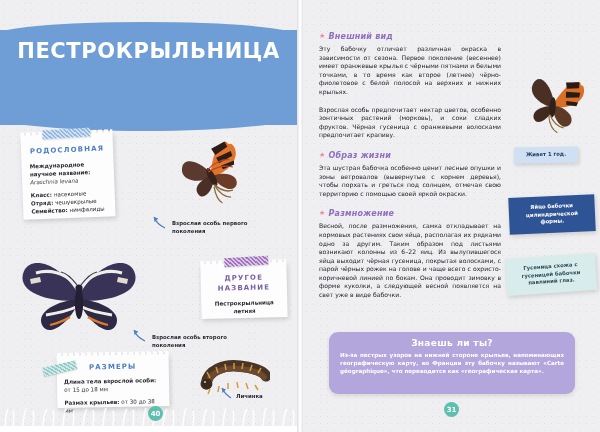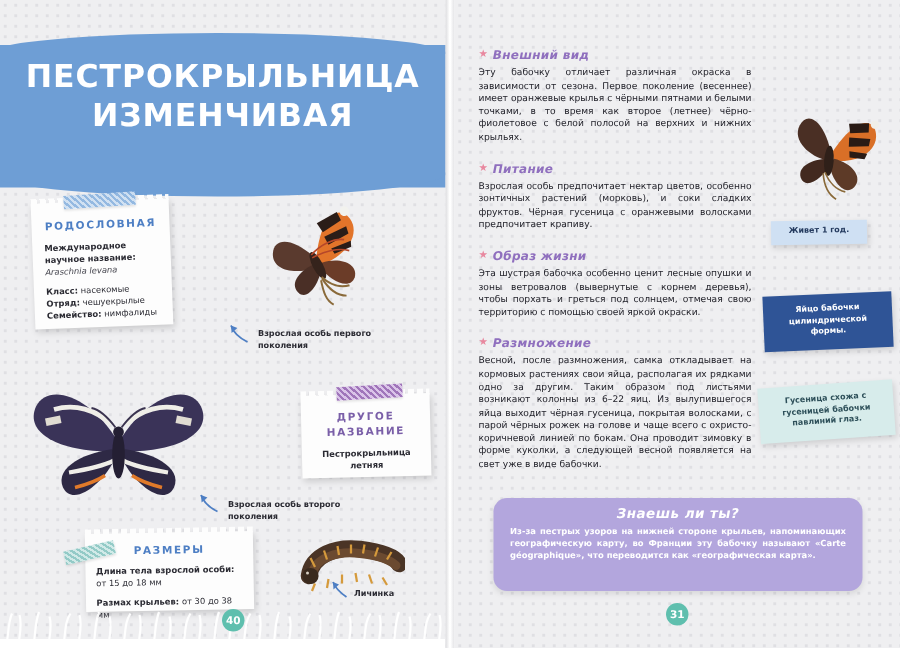--- a/index.html
+++ b/index.html
@@ -81,21 +81,21 @@
   #callout-lifespan{left:211px;top:147px;width:58px;padding:4px 3px;background:#cfe0f3;
       color:#243a5e;font-weight:700;transform:rotate(-1deg);}
   #callout-egg{left:206px;top:196px;width:76px;padding:7px 5px;background:#2f5496;
       color:#ffffff;font-weight:700;transform:rotate(-2.5deg);}
   #callout-larva{left:203px;top:256px;width:80px;padding:7px 5px;background:#d7eceb;
       color:#2d4f59;font-weight:700;transform:rotate(-4deg);}
 
   
   #didyouknow{position:absolute;left:26px;top:332px;width:246px;height:62px;
       background:#b3a6dd;border-radius:9px;box-shadow:0 2px 4px rgba(0,0,0,.1);}
-  #didyouknow h4{margin:6px 0 3px 0;text-align:center;color:#ffffff;font-style:italic;
+  #didyouknow h4{margin:6px 0 3px 0;text-align:center;color:#ffffff;
       font-weight:700;font-size:9px;letter-spacing:.3px;}
   #didyouknow p{margin:0 11px;color:#ffffff;font-size:5.6px;line-height:8px;text-align:justify;font-weight:600;}
 
   
   .pagenum{position:absolute;width:15px;height:15px;border-radius:50%;
       background:#5fbfae;color:#ffffff;font-size:7px;font-weight:700;
       display:flex;align-items:center;justify-content:center;}
   #pagenum-left{left:148px;top:406px;}
   #pagenum-right{left:141px;top:402px;}
 
@@ -113,21 +113,20 @@
 
   <div class="page page-left">
     <div class="dots"></div>
 
     <div>
       <div class="banner-wave-top"></div>
       <div class="banner"></div>
       <div class="banner-wave-bot"></div>
       <div class="banner-title">
         <span>ПЕСТРОКРЫЛЬНИЦА</span>
-        <span class="l2">ИЗМЕНЧИВАЯ</span>
       </div>
     </div>
 
     <div class="note" id="pedigree-card">
       <div class="tape"></div>
       <div class="note-head">РОДОСЛОВНАЯ</div>
       <div class="note-body">
         <b>Международное научное название:</b><br>
         <i>Araschnia levana</i>
         <div style="height:5px"></div>
@@ -305,23 +304,20 @@
   <div class="page page-right">
     <div class="dots"></div>
 
     <div class="col">
 
       <h3 class="sec-head">
         <span class="star">★</span><span>Внешний вид</span>
       </h3>
       <p class="sec-body">Эту бабочку отличает различная окраска в зависимости от сезона. Первое поколение (весеннее) имеет оранжевые крылья с чёрными пятнами и белыми точками, в то время как второе (летнее) чёрно-фиолетовое с белой полосой на верхних и нижних крыльях.</p>
 
-      <h3 class="sec-head">
-        <span class="star">★</span><span>Питание</span>
-      </h3>
       <p class="sec-body">Взрослая особь предпочитает нектар цветов, особенно зонтичных растений (морковь), и соки сладких фруктов. Чёрная гусеница с оранжевыми волосками предпочитает крапиву.</p>
 
       <h3 class="sec-head">
         <span class="star">★</span><span>Образ жизни</span>
       </h3>
       <p class="sec-body">Эта шустрая бабочка особенно ценит лесные опушки и зоны ветровалов (вывернутые с корнем деревья), чтобы порхать и греться под солнцем, отмечая свою территорию с помощью своей яркой окраски.</p>
 
       <h3 class="sec-head">
         <span class="star">★</span><span>Размножение</span>
       </h3>

